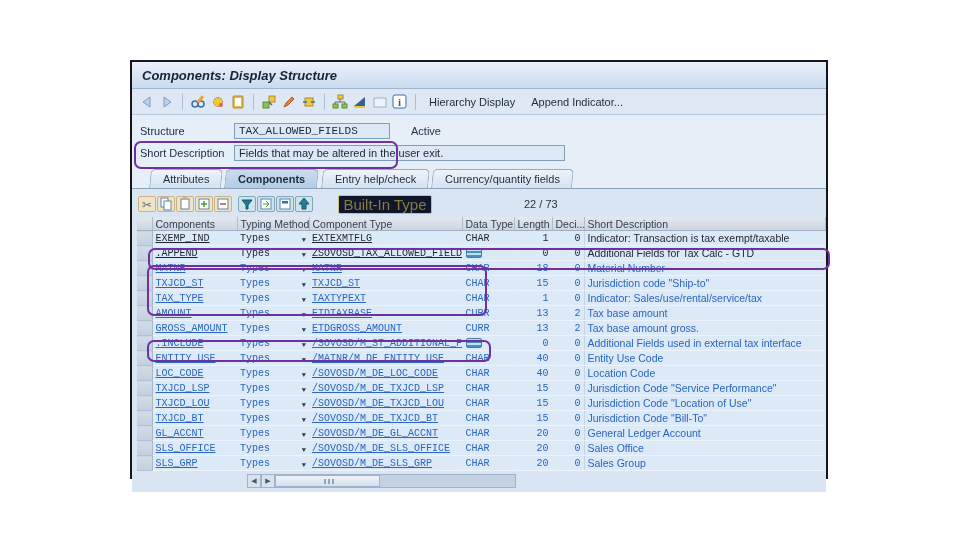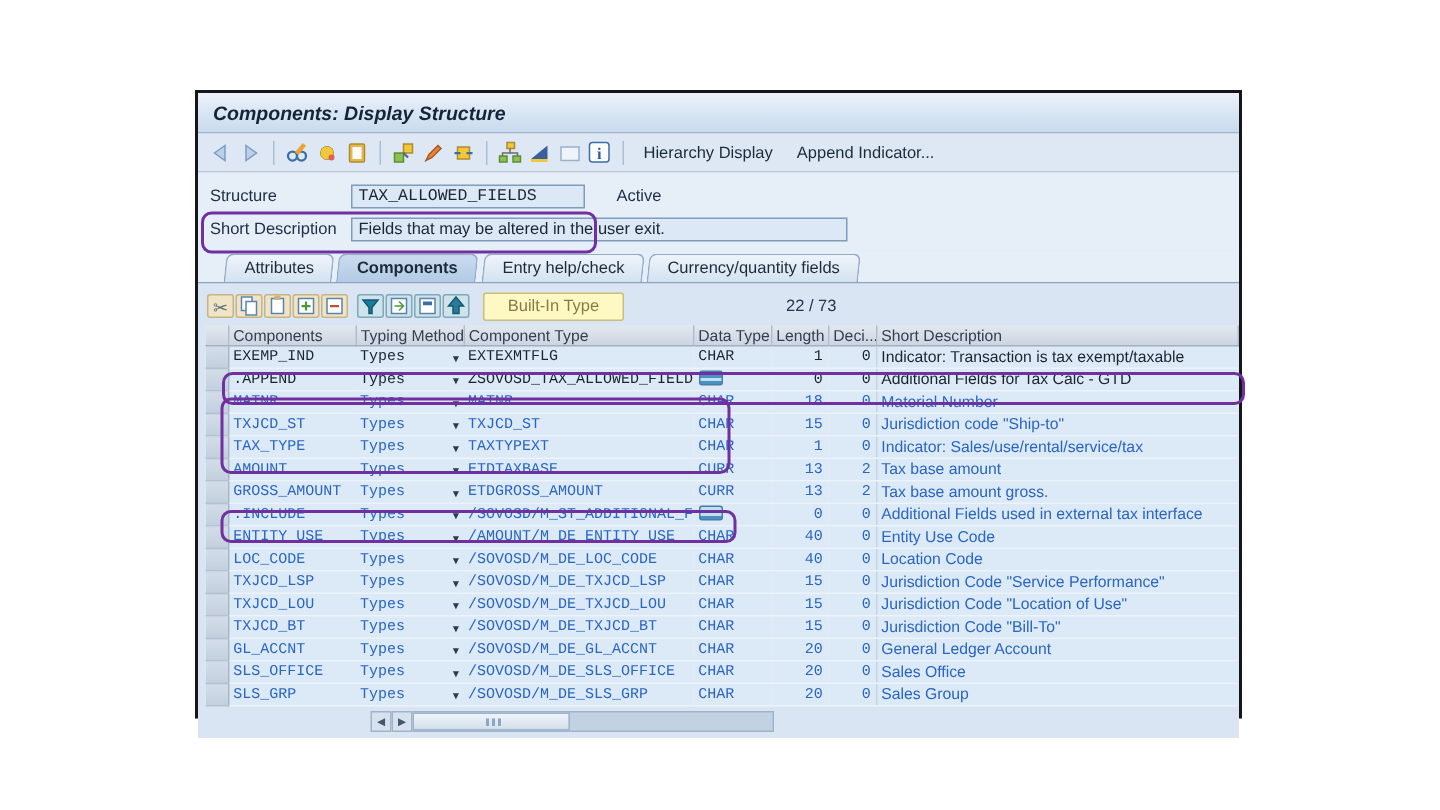--- a/index.html
+++ b/index.html
@@ -25,30 +25,30 @@
   .tabstrip{display:flex;align-items:flex-end;padding-left:18px;height:21px;background:#e6eef8;border-bottom:1px solid #8aa4c0;}
   .tab{font-size:11px;color:#1c2b3a;padding:3px 12px 3px 12px;border:1px solid #93abc6;border-bottom:none;border-radius:5px 5px 0 0;background:linear-gradient(#eef4fb,#d4e2f1);margin-right:3px;transform:skewX(-6deg);}
   .tab>span{display:inline-block;transform:skewX(6deg);}
   .tab.active{background:linear-gradient(#cadbee,#b3cbe6);font-weight:bold;}
   
   .content{position:relative;background:#d9e5f3;height:298px;padding-top:5px;}
   .grid-toolbar{display:flex;align-items:center;height:20px;margin-left:6px;position:relative;}
   .g-icon{width:18px;height:16px;border:1px solid #c2b astfel;display:flex;align-items:center;justify-content:center;margin-right:1px;border-radius:2px;box-sizing:border-box;}
   .g-beige{background:#efe4c6;border:1px solid #c9b382;}
   .g-teal{background:#cfe3ea;border:1px solid #7fa8bb;}
-  .builtin-btn{margin-left:8px;width:92px;height:17px;background:#fef9c3;border:1px solid #cdbd7a;border-radius:2px;font-size:11px;color:#8a7a45;display:flex;align-items:center;justify-content:center;}
+  .builtin-btn{margin-left:24px;width:92px;height:17px;background:#0f172a;border:1px solid #cdbd7a;border-radius:2px;font-size:15px;color:#8a7a45;display:flex;align-items:center;justify-content:center;}
   .counter{position:absolute;left:386px;font-size:11px;color:#24344c;}
   
   .grid{margin-left:5px;margin-top:3px;border-collapse:collapse;table-layout:fixed;width:688px;background:#dce9f7;}
   .grid th{height:13px;background:linear-gradient(#e3e8ef,#ccd5e0);font-size:10.5px;font-weight:normal;color:#333f4e;text-align:left;padding:0 3px;border-right:1px solid #aebccb;border-bottom:1px solid #9fb0c2;overflow:hidden;white-space:nowrap;}
   .grid td{height:14px;font-size:10px;padding:0 3px;border-bottom:1px solid #edf3fa;overflow:hidden;white-space:nowrap;font-family:"Liberation Mono",monospace;}
   .grid td.sel{background:linear-gradient(#d3dde9,#c2cfdd);border-right:1px solid #a9b8c8;border-bottom:1px solid #b4c2d1;}
   .grid tr.dark td{color:#1d2430;}
   .grid tr.blue td{color:#2a65c0;}
-  .lnk{}
+  .lnk{text-decoration:underline;}
   .c-typ .dd{float:right;font-size:7px;color:#2c3a4c;margin-top:3px;}
   td.num{text-align:right;}
   td.c-desc{font-family:"Liberation Sans",sans-serif;font-size:10.5px;border-left:1px solid #c6d5e6;}
   td.c-dt,td.c-len,td.c-dec{border-left:1px solid #e2ebf5;}
   .structglyph{display:inline-block;width:14px;height:8px;border:1px solid #4a7ca8;border-radius:2px;background:repeating-linear-gradient(180deg,#bfe0ef 0 2px,#4a90c2 2px 4px);vertical-align:middle;}
   
   .hl{position:absolute;border:2px solid var(--hl,#7030a0);border-radius:7px;pointer-events:none;}
   .hl-structure{left:2px;top:54px;width:260px;height:24px;}
   .hl-append{left:16px;top:59px;width:678px;height:18px;}
   .hl-custom{left:15px;top:76px;width:336px;height:47px;}
@@ -331,21 +331,21 @@
             <td><span class="lnk">/SOVOSD/M_ST_ADDITIONAL_FIELDS</span></td>
             <td class="c-dt"><span class="structglyph"></span></td>
             <td class="c-len num">0</td>
             <td class="c-dec num">0</td>
             <td class="c-desc">Additional Fields used in external tax interface</td>
           </tr>
           <tr class="blue">
             <td class="sel"></td>
             <td><span class="lnk">ENTITY_USE</span></td>
             <td class="c-typ">Types<span class="dd">▼</span></td>
-            <td><span class="lnk">/AMOUNT/M_DE_ENTITY_USE</span></td>
+            <td><span class="lnk">/MATNR/M_DE_ENTITY_USE</span></td>
             <td class="c-dt">CHAR</td>
             <td class="c-len num">40</td>
             <td class="c-dec num">0</td>
             <td class="c-desc">Entity Use Code</td>
           </tr>
           <tr class="blue">
             <td class="sel"></td>
             <td><span class="lnk">LOC_CODE</span></td>
             <td class="c-typ">Types<span class="dd">▼</span></td>
             <td><span class="lnk">/SOVOSD/M_DE_LOC_CODE</span></td>

